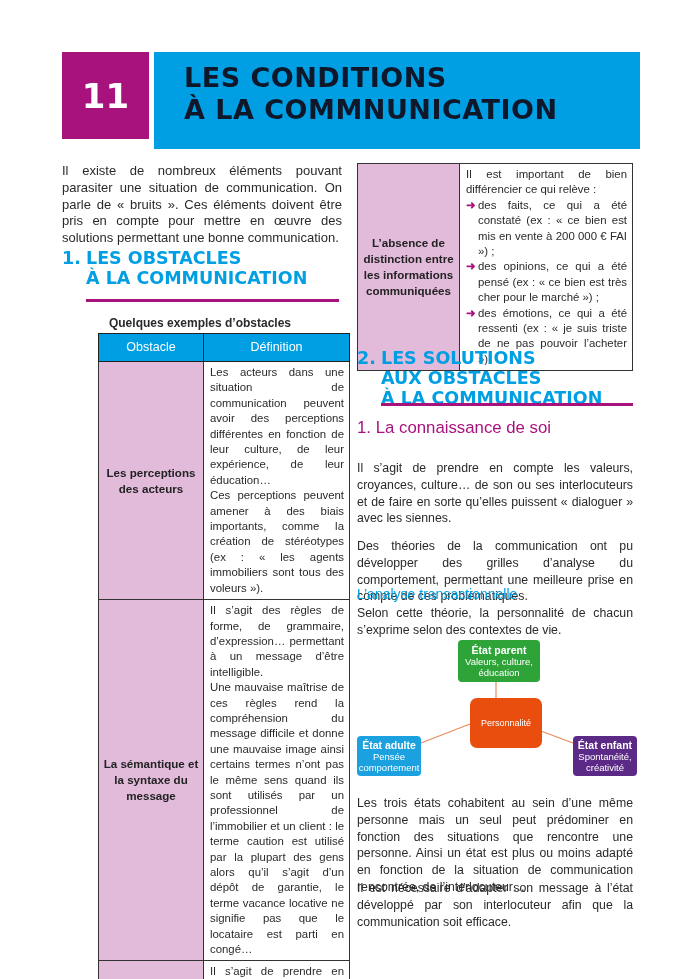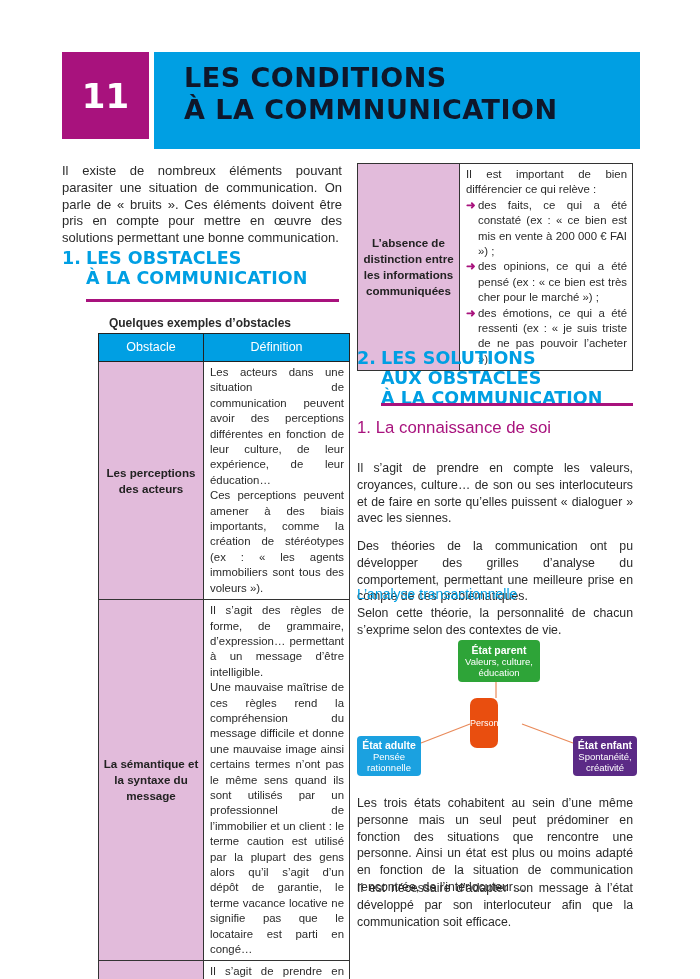--- a/index.html
+++ b/index.html
@@ -83,21 +83,21 @@
 
   .diagram { position: absolute; left: 355px; top: 640px; width: 285px; height: 140px; }
   .diagram svg { position: absolute; left: 0; top: 0; }
   .node {
     position: absolute; color: #fff; text-align: center; border-radius: 4px;
     font-size: 9.5px; line-height: 11px; display: flex; flex-direction: column;
     justify-content: center; font-family: "Liberation Sans", sans-serif;
   }
   .node b { font-size: 10.5px; }
   .node.parent { left: 103px; top: 0; width: 82px; height: 42px; background: #2ea438; }
-  .node.perso { left: 115px; top: 58px; width: 28px; height: 50px; background: #e94e0f; border-radius: 7px; font-size: 9px; }
+  .node.perso { left: 115px; top: 58px; width: 72px; height: 50px; background: #e94e0f; border-radius: 7px; font-size: 9px; }
   .node.adulte { left: 2px; top: 96px; width: 64px; height: 40px; background: #1ba1e0; }
   .node.enfant { left: 218px; top: 96px; width: 64px; height: 40px; background: #5b2a86; }
 </style>
 </head>
 <body>
 
 <div class="chapter-num">11</div>
 <div class="chapter-banner">
   <div>LES CONDITIONS</div>
   <div>À LA COMMNUNICATION</div>
@@ -191,21 +191,21 @@
   </svg>
   <div class="node parent">
     <b>État parent</b>
     <span>Valeurs, culture, éducation</span>
   </div>
   <div class="node perso">
     <span>Personnalité</span>
   </div>
   <div class="node adulte">
     <b>État adulte</b>
-    <span>Pensée rationnelle</span>
+    <span>Pensée comportement</span>
   </div>
   <div class="node enfant">
     <b>État enfant</b>
     <span>Spontanéité, créativité</span>
   </div>
 </div>
 
 <p class="para" style="top:795px;">Les trois états cohabitent au sein d’une même personne mais un seul peut prédominer en fonction des situations que rencontre une personne. Ainsi un état est plus ou moins adapté en fonction de la situation de communication rencontrée, de l’interlocuteur…</p>
 <p class="para" style="top:880px;">Il est nécessaire d’adapter son message à l’état développé par son interlocuteur afin que la communication soit efficace.</p>
 

